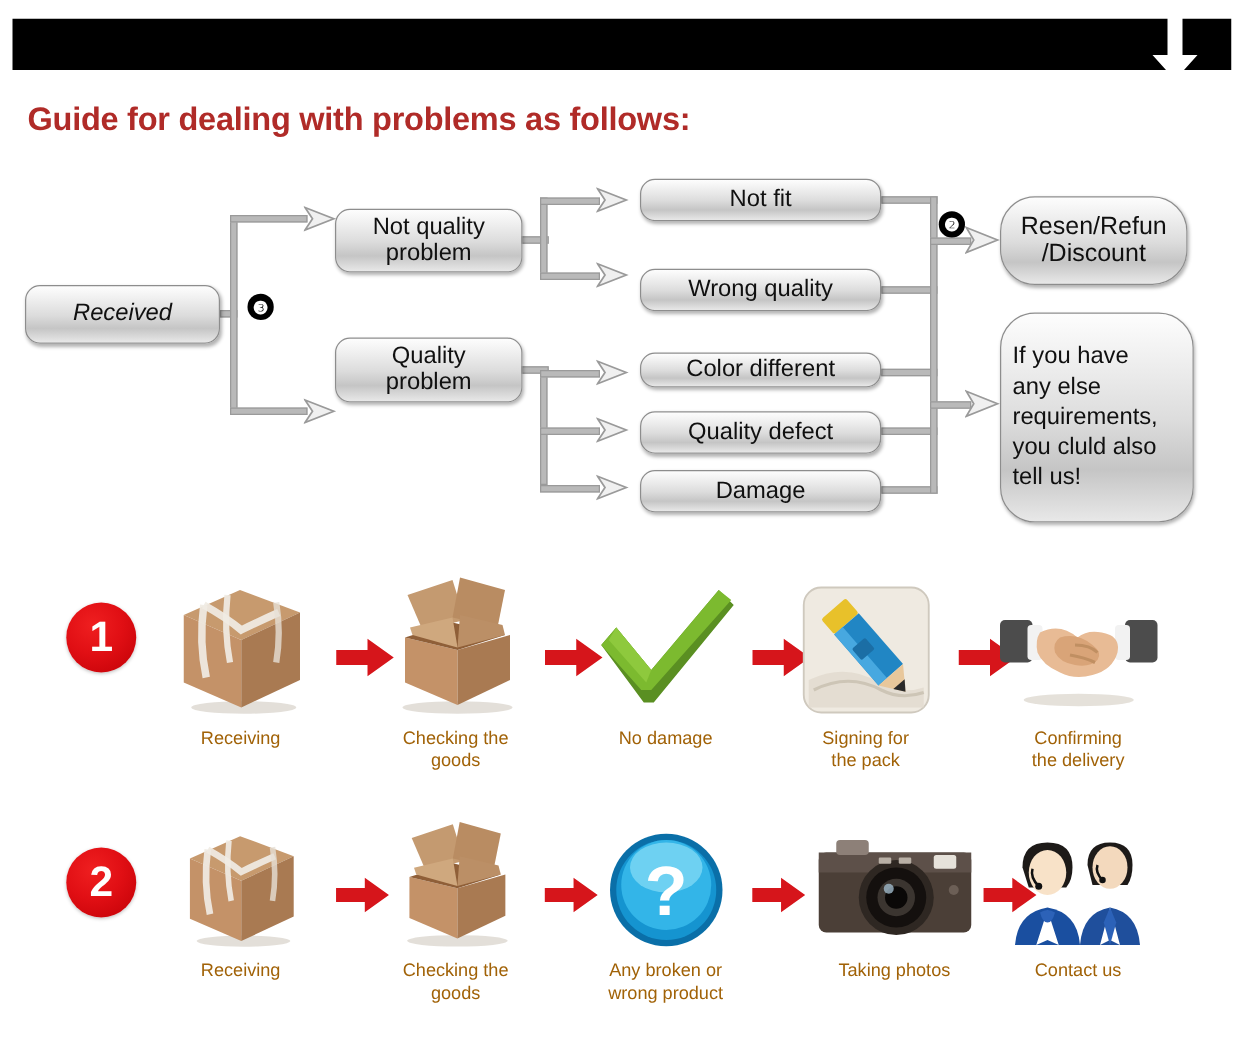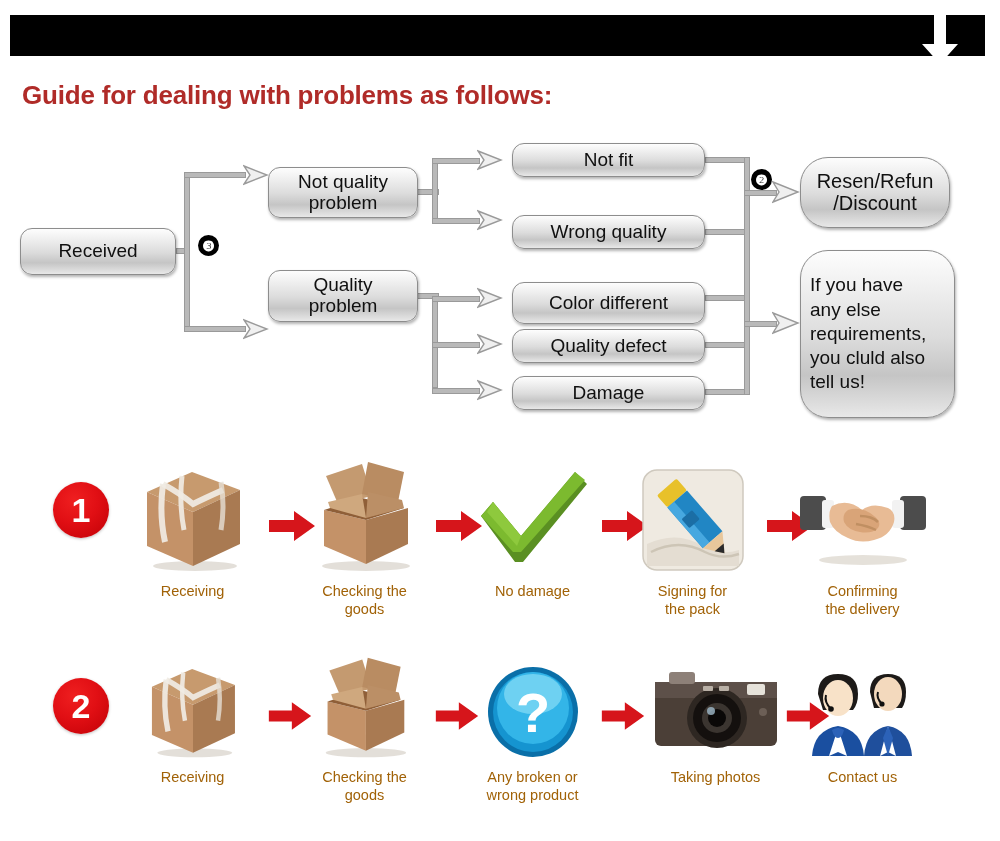--- a/index.html
+++ b/index.html
@@ -192,30 +192,30 @@
   <svg class="arrowhead" style="left:772px; top:49px; width:30px; height:26px;" viewBox="0 0 30 26">
       <path d="M1 3 L26 13 L1 23 L7 13 Z" fill="#f0f0f0" stroke="#9a9a9a" stroke-width="1.4"></path>
     </svg>
   <div class="conn-h" style="left:744px; top:191px; width:33px;"></div>
   <svg class="arrowhead" style="left:772px; top:180px; width:30px; height:26px;" viewBox="0 0 30 26">
       <path d="M1 3 L26 13 L1 23 L7 13 Z" fill="#f0f0f0" stroke="#9a9a9a" stroke-width="1.4"></path>
     </svg>
 
   <div class="badge-num" style="left:751px; top:39px;">❷</div>
 
-  <div class="fbox" style="left:20px; top:98px; width:156px; height:47px;">Received</div>
+  <div class="fbox" style="left:20px; top:98px; width:156px; height:47px;font-style:italic;">Received</div>
 
   <div class="fbox" style="left:268px; top:37px; width:150px; height:51px;">Not quality
 problem</div>
   <div class="fbox" style="left:268px; top:140px; width:150px; height:52px;">Quality
 problem</div>
 
   <div class="fbox" style="left:512px; top:13px; width:193px; height:34px;">Not fit</div>
   <div class="fbox" style="left:512px; top:85px; width:193px; height:34px;">Wrong quality</div>
-  <div class="fbox" style="left:512px; top:152px; width:193px; height:42px;">Color different</div>
+  <div class="fbox" style="left:512px; top:152px; width:193px; height:28px;">Color different</div>
   <div class="fbox" style="left:512px; top:246px; width:193px; height:34px;">Damage</div>
   <div class="fbox" style="left:512px; top:199px; width:193px; height:34px;">Quality defect</div>
 
   <div class="fbox tall" style="left:800px; top:27px; width:150px; height:71px; font-size:20px;">Resen/Refun
 /Discount</div>
   <div class="fbox tall left-align" style="left:800px; top:120px; width:155px; height:168px; font-size:19px;">If you have
 any else
 requirements,
 you cluld also
 tell us!</div>

